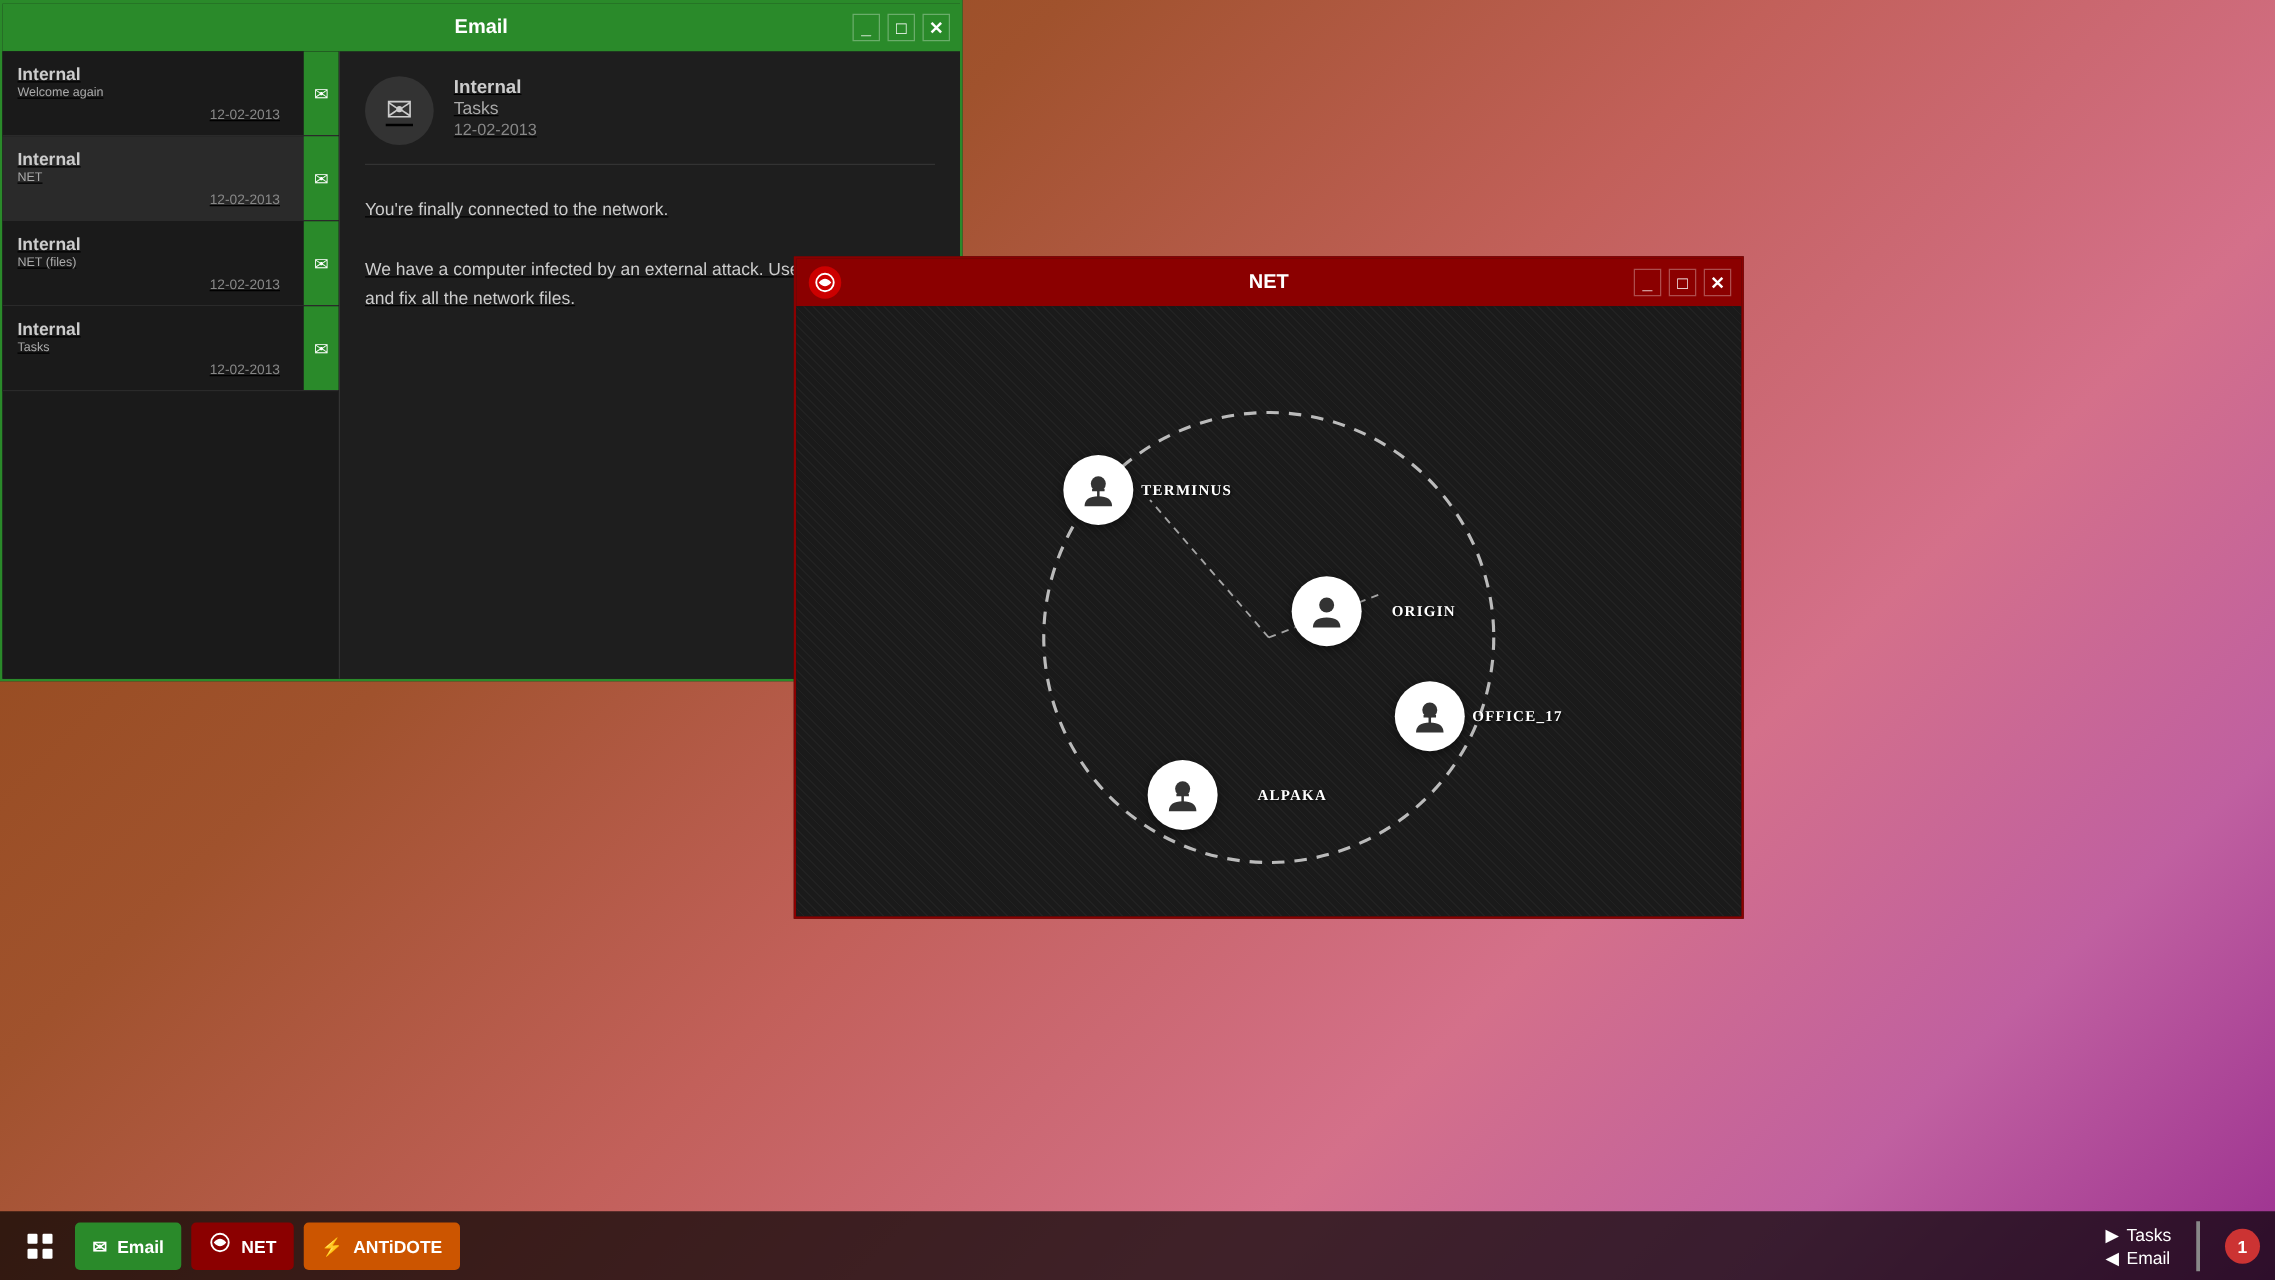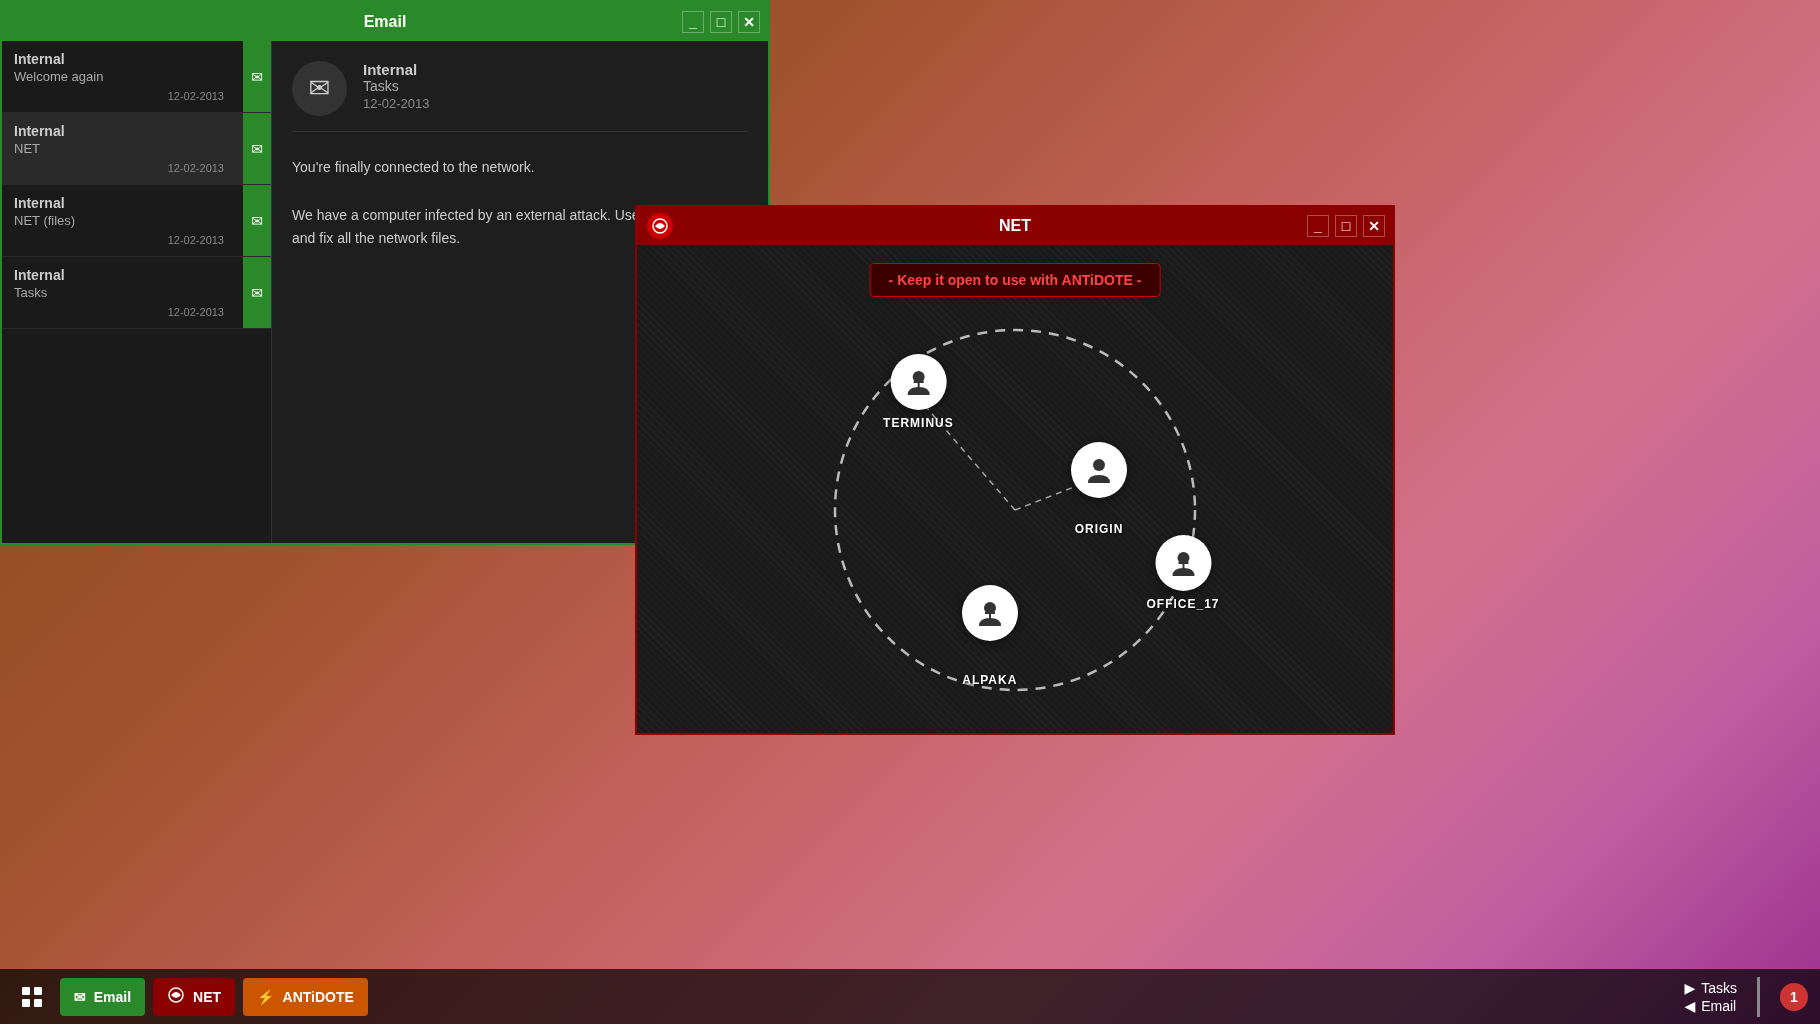--- a/index.html
+++ b/index.html
@@ -52,20 +52,21 @@
       justify-content: center;
       color: white;
       font-size: 14px;
       cursor: pointer;
       border: 1px solid rgba(255,255,255,0.3);
     }
 
     .email-body {
       display: flex;
       height: calc(100% - 38px);
+      text-decoration: underline;
     }
 
     
     .email-sidebar {
       width: 270px;
       background: #1a1a1a;
       border-right: 1px solid #333;
       overflow-y: auto;
     }
 
@@ -95,21 +96,21 @@
 
     .email-item-sender {
       color: #cccccc;
       font-size: 14px;
       font-weight: bold;
       margin-bottom: 2px;
     }
 
     .email-item-subject {
       color: #aaaaaa;
-      font-size: 13px;
+      font-size: 10px;
       margin-bottom: 6px;
     }
 
     .email-item-date {
       color: #888888;
       font-size: 11px;
       text-align: right;
       padding-right: 35px;
     }
 
@@ -278,25 +279,26 @@
       top: 0;
       left: 0;
       width: 100%;
       height: 100%;
     }
 
     
     .net-node {
       position: absolute;
       display: flex;
-      flex-direction: column;
+      flex-direction: row;
       align-items: center;
       gap: 6px;
       cursor: pointer;
       transform: translate(-50%, -50%);
+      font-family: Liberation Serif, serif;
     }
 
     .net-node-circle {
       width: 56px;
       height: 56px;
       background: white;
       border-radius: 50%;
       display: flex;
       align-items: center;
       justify-content: center;
@@ -498,21 +500,20 @@
     <span>NET</span>
     <div class="email-titlebar-controls">
       <div class="titlebar-btn">_</div>
       <div class="titlebar-btn">□</div>
       <div class="titlebar-btn">✕</div>
     </div>
   </div>
   <div class="net-body">
     <div class="net-bg"></div>
 
-    <div class="net-banner">- Keep it open to use with ANTiDOTE -</div>
 
     <div class="net-circle-container">
 
       <svg class="net-circle-svg" viewBox="0 0 420 420">
 
         <circle cx="210" cy="210" r="180" fill="none" stroke="white" stroke-width="2.5" stroke-dasharray="10,8" opacity="0.7"></circle>
 
         <line x1="210" y1="210" x2="115" y2="100" stroke="white" stroke-width="1.5" stroke-dasharray="6,5" opacity="0.6"></line>
         <line x1="210" y1="210" x2="300" y2="175" stroke="white" stroke-width="1.5" stroke-dasharray="6,5" opacity="0.6"></line>
       </svg>

